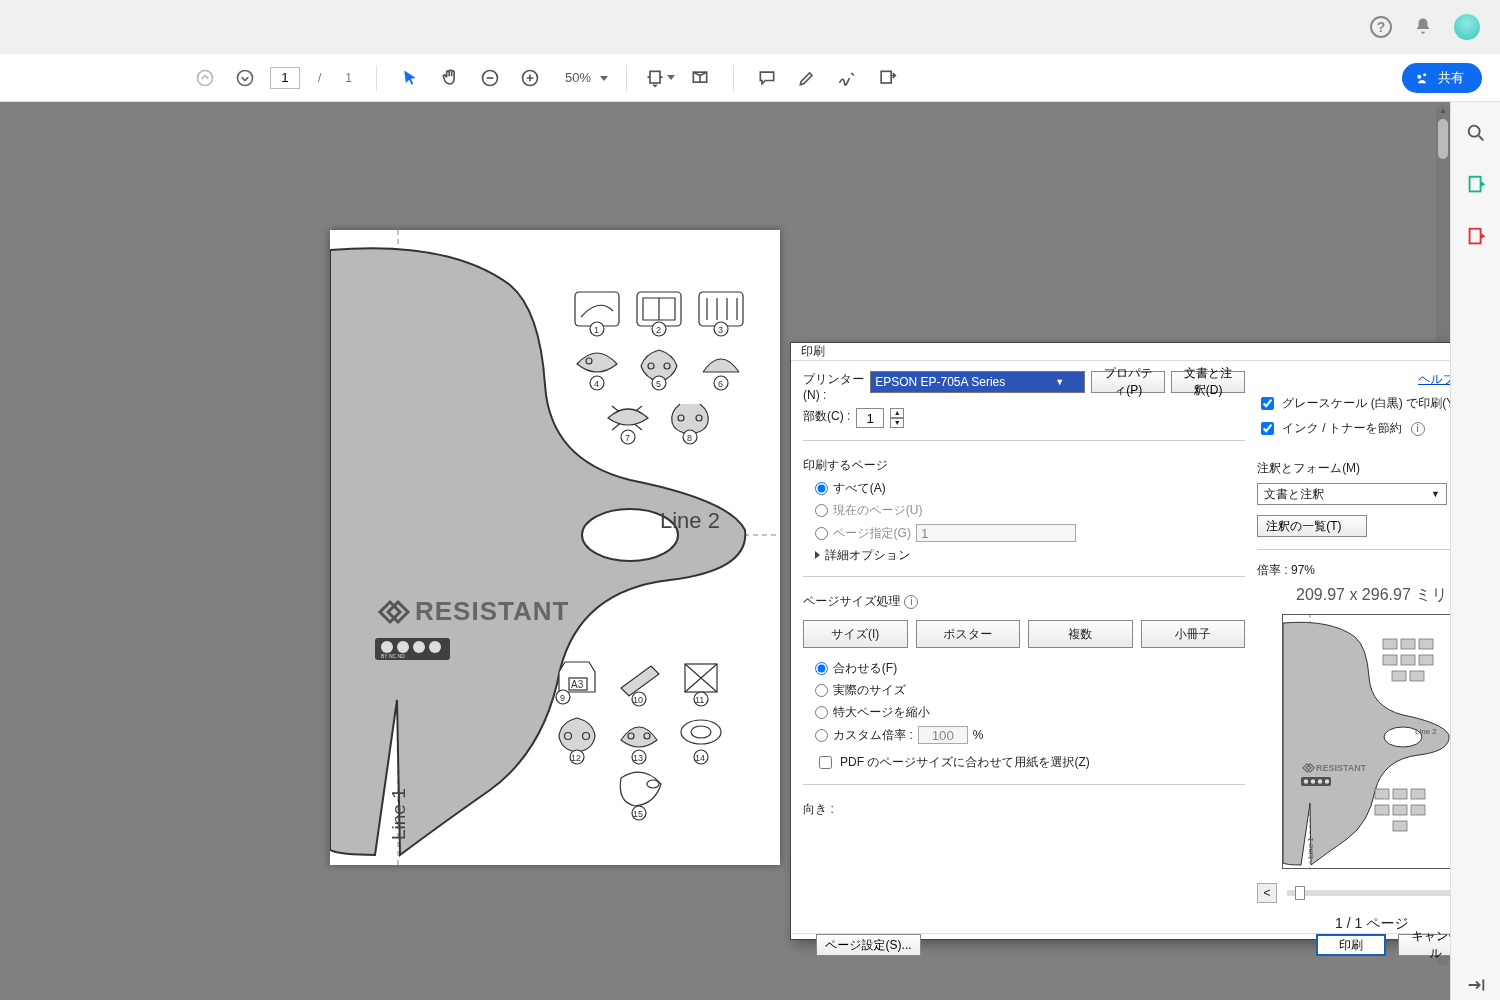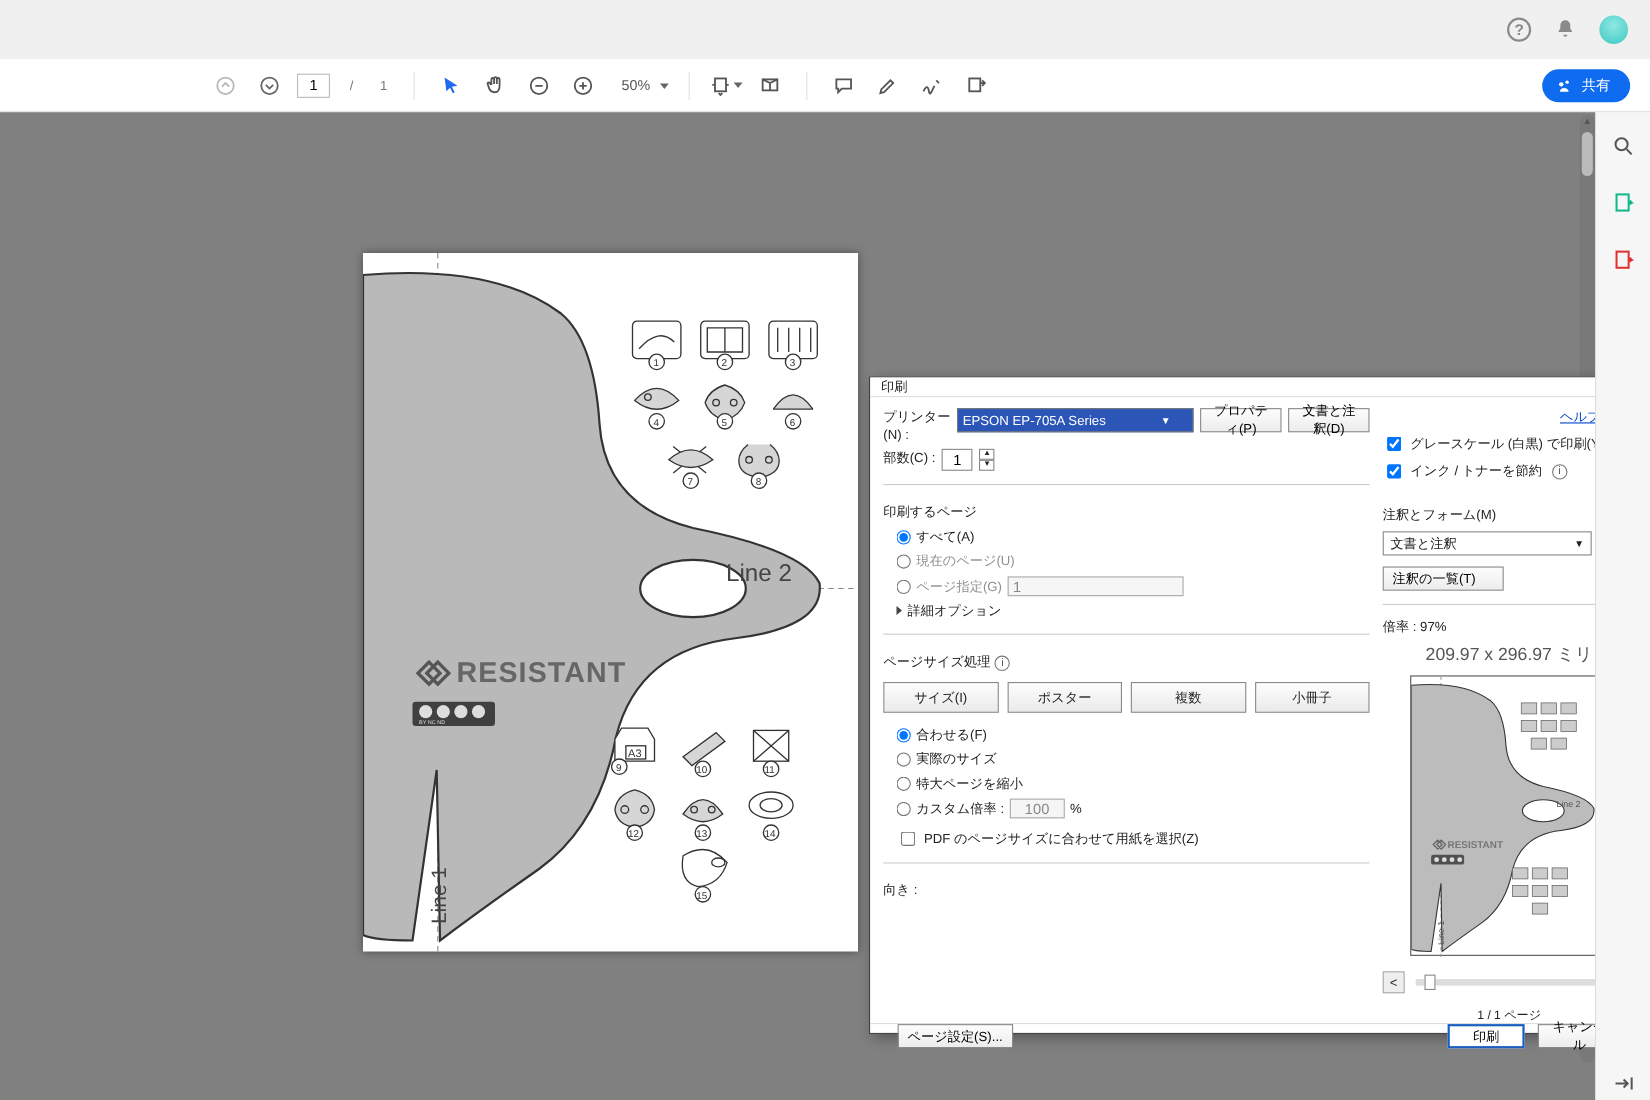--- a/index.html
+++ b/index.html
@@ -139,21 +139,21 @@
   
   .hr{height:1px;background:#ccc;margin:6px 0;}
   .help{color:var(--link);text-decoration:underline;font-size:12px;}
   
   .preview-frame{border:1px solid #555;width:180px;height:255px;align-self:center;background:#fff;position:relative;margin-top:2px;}
   .preview-dims{text-align:center;font-size:16px;color:#555;}
   .preview-pager{display:flex;align-items:center;justify-content:space-between;margin-top:8px;}
   .preview-pager .pbtn{border:1px solid #aaa;width:20px;height:20px;font-size:12px;text-align:center;line-height:18px;background:#eee;}
   .preview-pager .slider{flex:1;margin:0 10px;height:6px;background:#ddd;position:relative;}
   .preview-pager .slider .sh{position:absolute;left:8px;top:-4px;width:10px;height:14px;background:#fff;border:1px solid #888;}
-  .preview-count{text-align:center;font-size:11px;margin-top:6px;}
+  .preview-count{text-align:center;font-size:14px;margin-top:6px;}
 
   .dlg-footer{height:42px;display:flex;align-items:center;justify-content:space-between;padding:0 25px;
     border-top:1px solid #ddd;}
   .footer-right{display:flex;gap:12px;}
 
   .select-plain{height:22px;border:1px solid #888;width:190px;background:#fff;}
 
   .disabled-text{color:#8f8f8f;}
 </style>
 </head>

